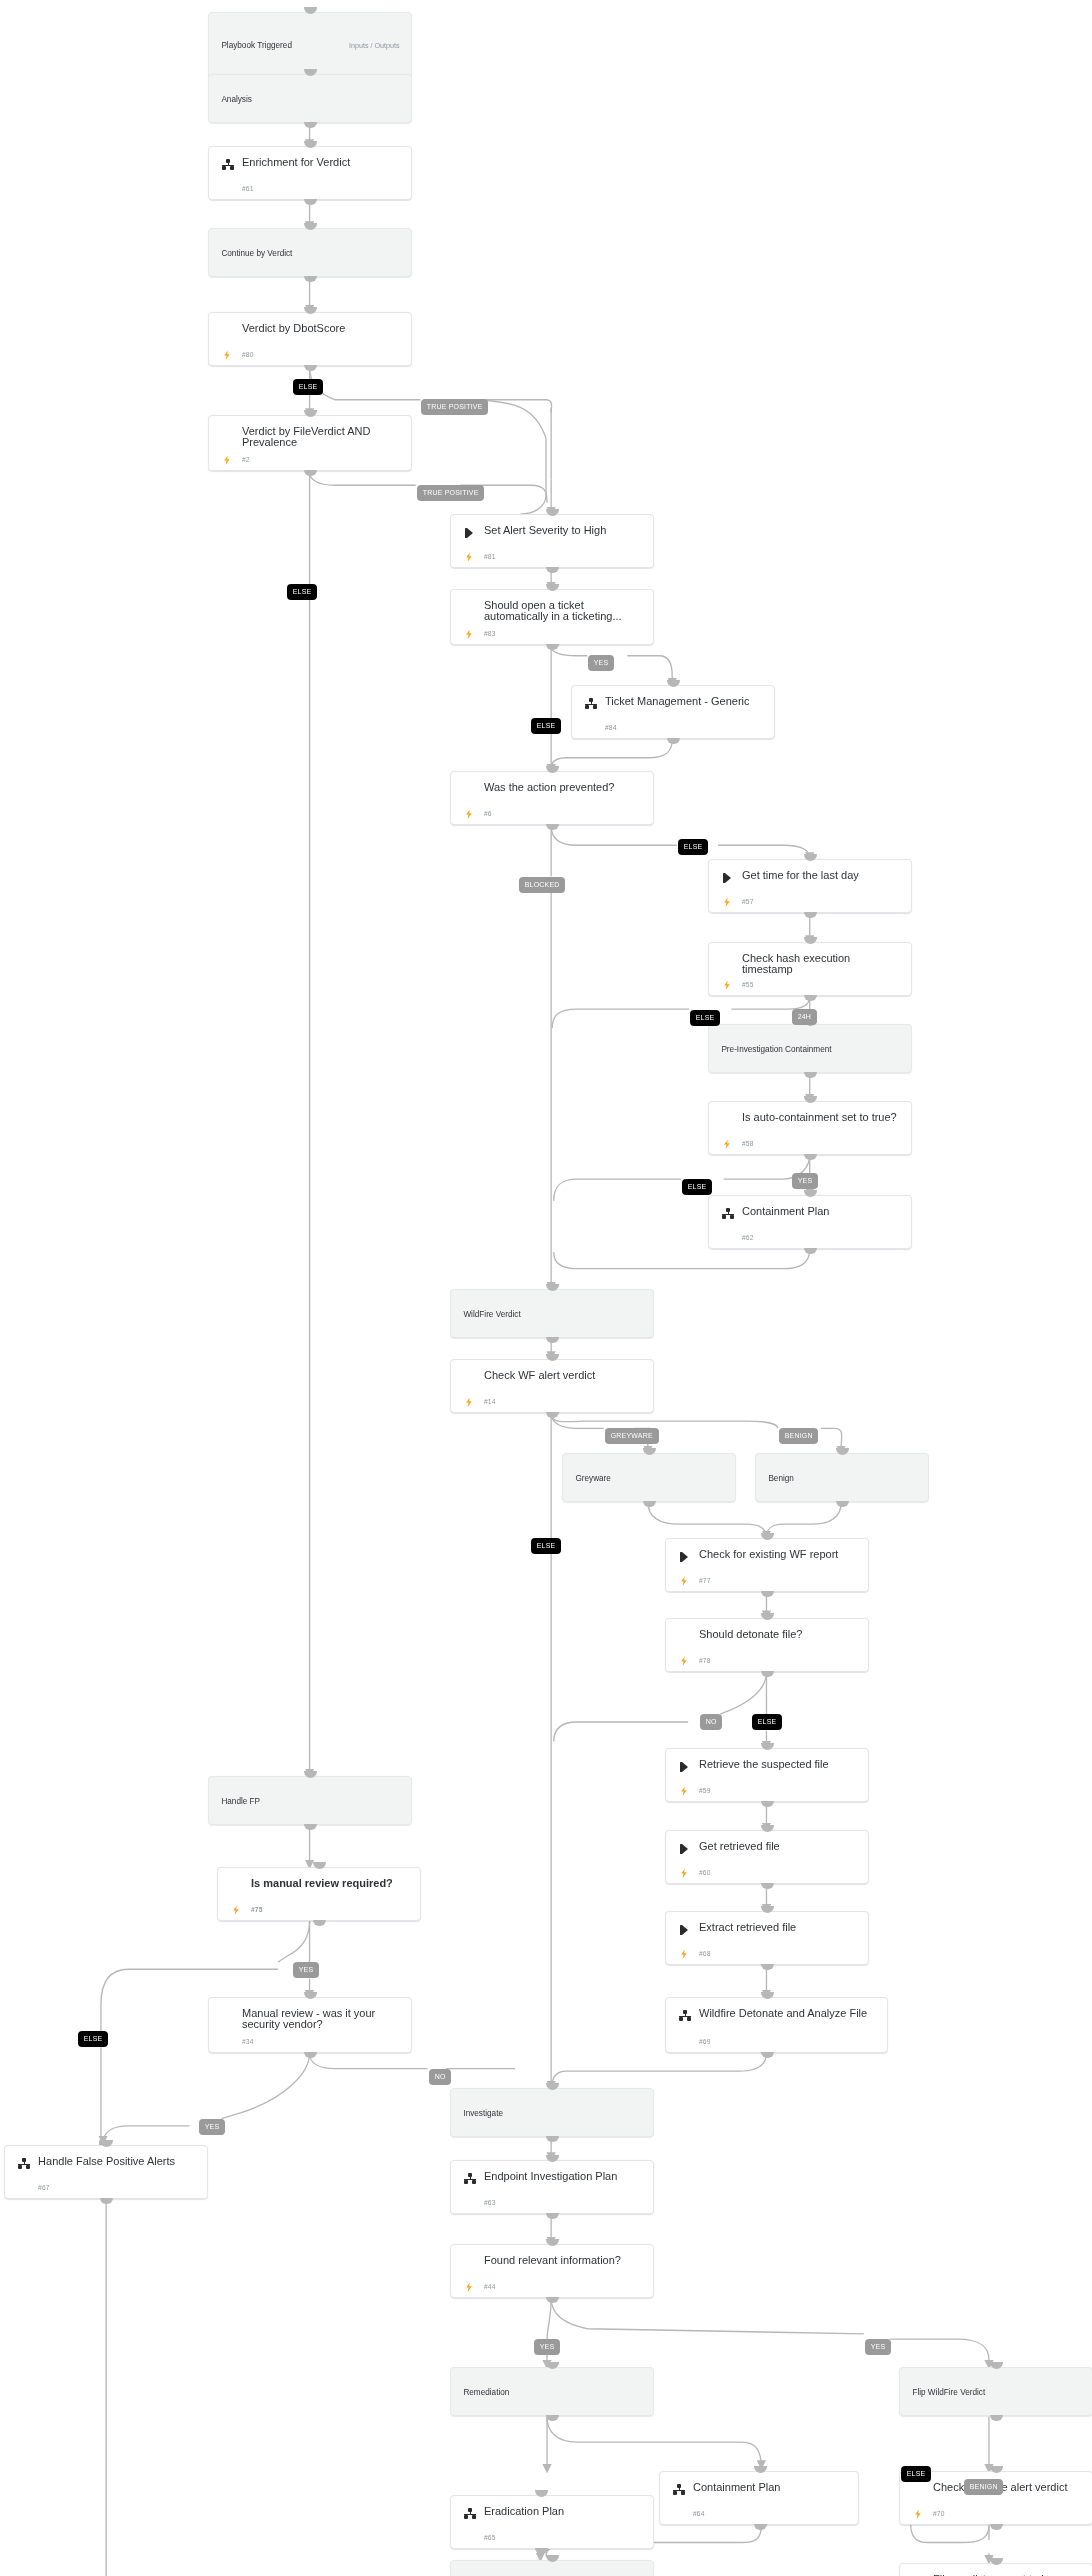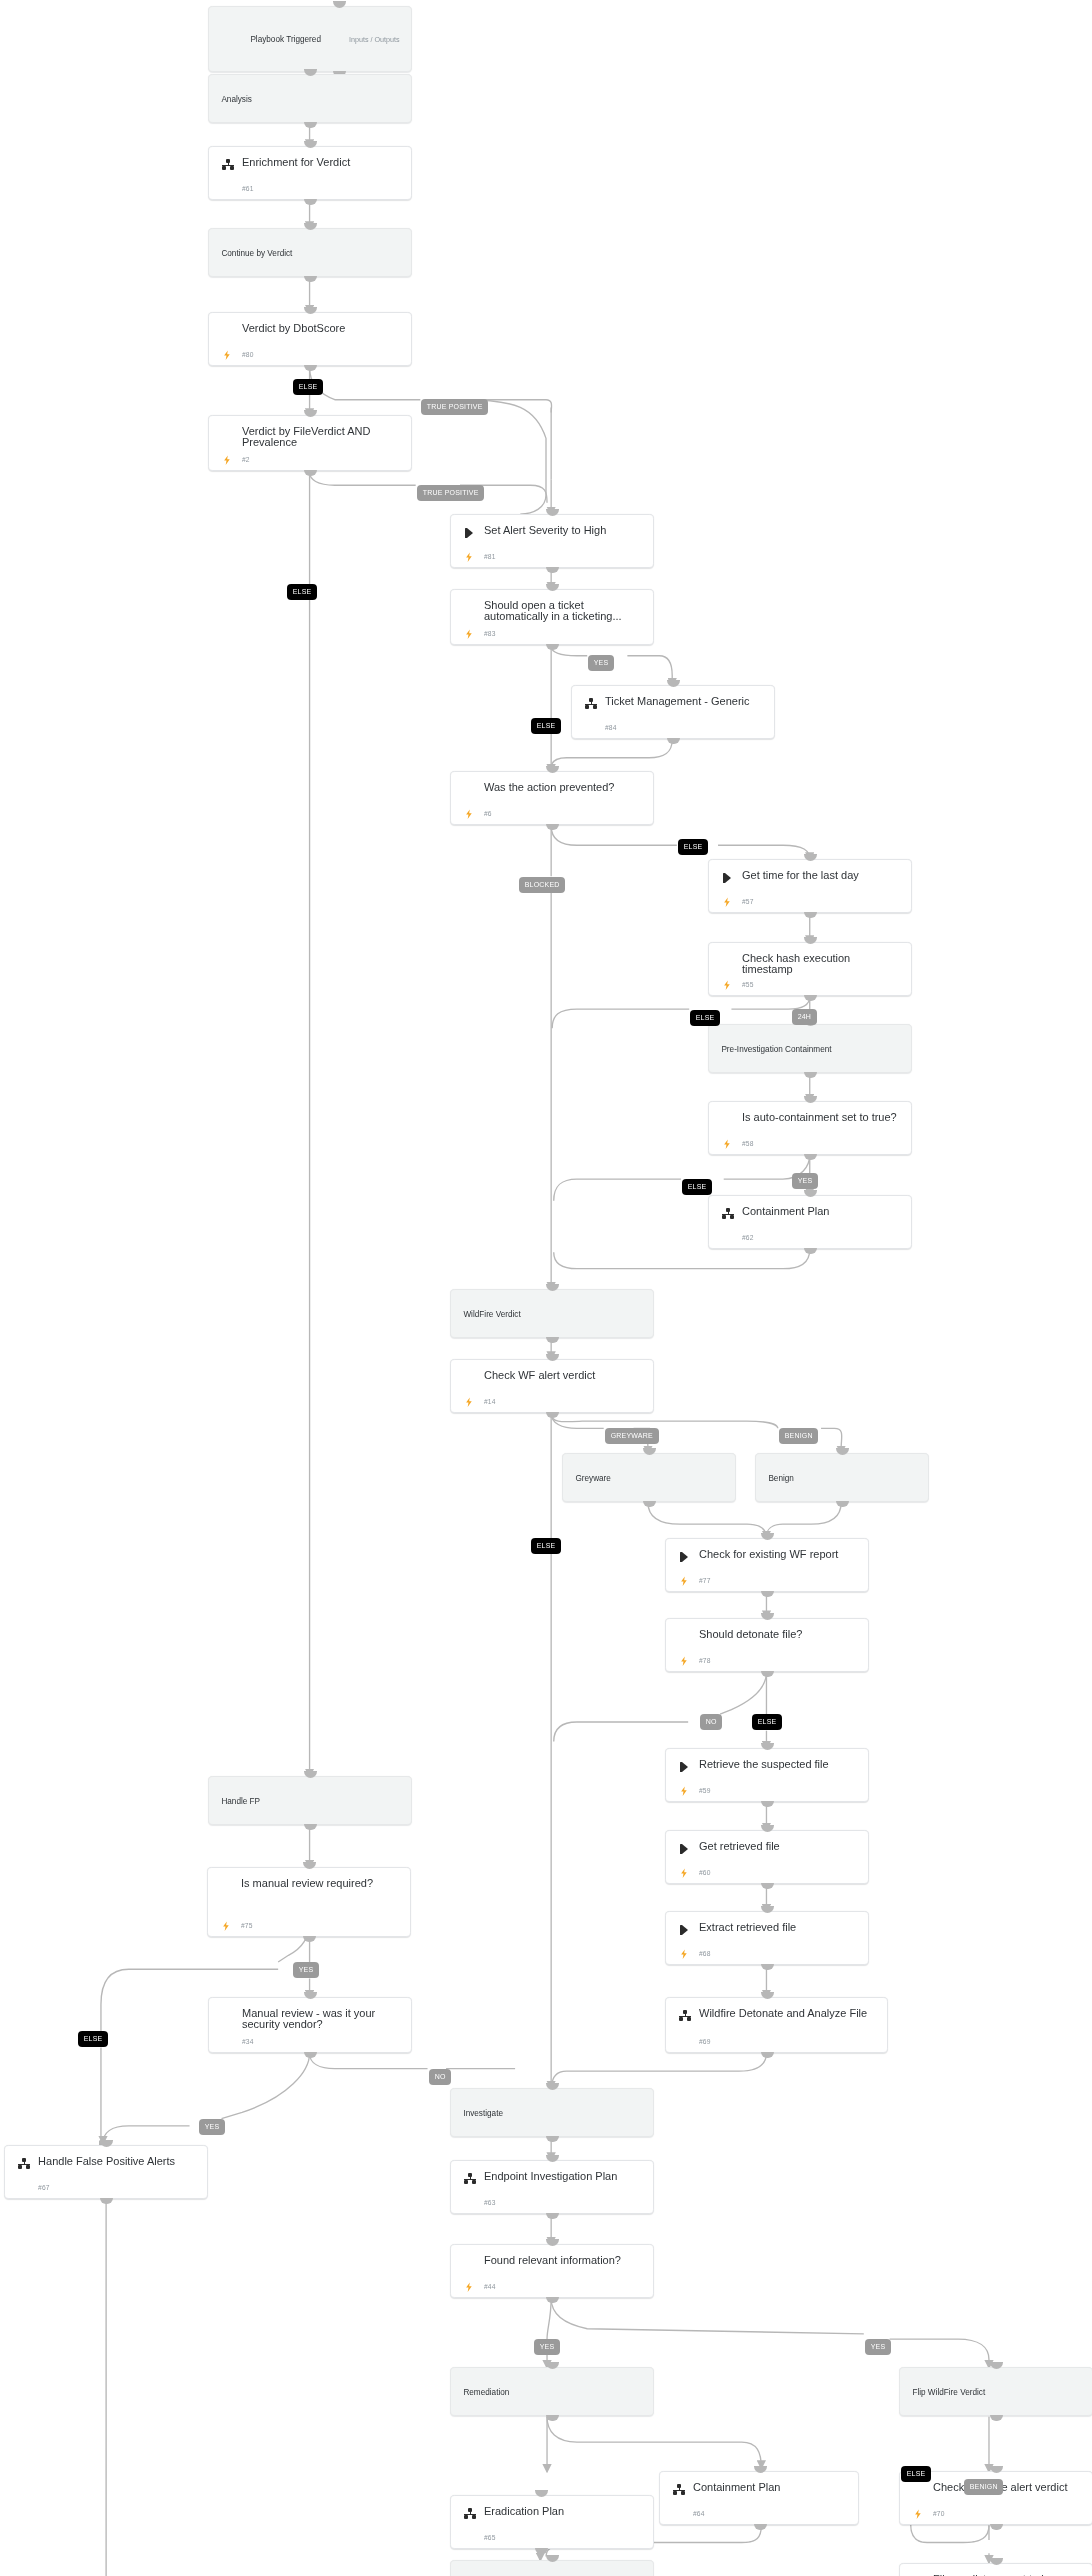--- a/index.html
+++ b/index.html
@@ -169,21 +169,21 @@
       <path d="M1230,5635 L1390,5635 C1430,5635 1456,5645 1456,5655" marker-end="url(#ar)"></path>
       <path d="M1456,5763 C1456,5790 1440,5800 1400,5800 L1120,5800 C1085,5800 1060,5795 1060,5788"></path>
       <path d="M1049,5820 L1049,5822" marker-end="url(#ar)"></path>
       <path d="M1078,5788 L1010,5788"></path>
 
       <path d="M1049,5927 C1049,5960 1020,5985 960,5992 L320,5998" marker-end="url(#ar)"></path>
     </g>
   </svg>
 
   <div id="node-layer">
-      <div class="node section" style="left: 208px; top: 6px; width: 204px; height: 66px; padding-left: 29px;">
+      <div class="node section" style="left: 208px; top: 12px; width: 204px; height: 66px;">
         <div class="tbody">
           <div class="port in" style="left:95px;top:-6.2px;"></div>
           <div class="port out" style="left:95px;bottom:-6.2px;"></div>
           <div class="stitle">Playbook Triggered</div>
           <div class="io">Inputs / Outputs</div>
         </div>
       </div>
       <div class="node section" style="left: 208px; top: 74px; width: 204px; height: 49px;">
         <div class="tbody">
           <div class="port in" style="left:95px;top:-6.2px;"></div>
@@ -430,21 +430,21 @@
           <div class="tid">#69</div>
         </div>
       </div>
       <div class="node section" style="left: 208px; top: 1776px; width: 204px; height: 49px;">
         <div class="tbody">
           <div class="port in" style="left:95px;top:-6.2px;"></div>
           <div class="port out" style="left:95px;bottom:-6.2px;"></div>
           <div class="stitle">Handle FP</div>
         </div>
       </div>
-      <div class="node task" style="left: 207px; top: 1867px; width: 204px; height: 70px;">
+      <div class="node task" style="left: 217px; top: 1867px; width: 204px; height: 54px; font-weight: bold;">
         <div class="tbody">
           <div class="port in" style="left:95px;top:-6.2px;"></div>
           <div class="port out" style="left:95px;bottom:-6.2px;"></div>
           <div class="ticon"><span class="ico-diamond"></span></div>
           <div class="ttitle">Is manual review required?</div>
           <div class="bolt"><svg viewBox="0 0 24 24" width="10.3" height="12.4">
               <path d="M13.5 1 L5 13 L10.5 13 L8.5 23 L18 10 L12 10 Z" fill="#f5a623"></path>
             </svg></div>
           <div class="tid">#75</div>
         </div>

